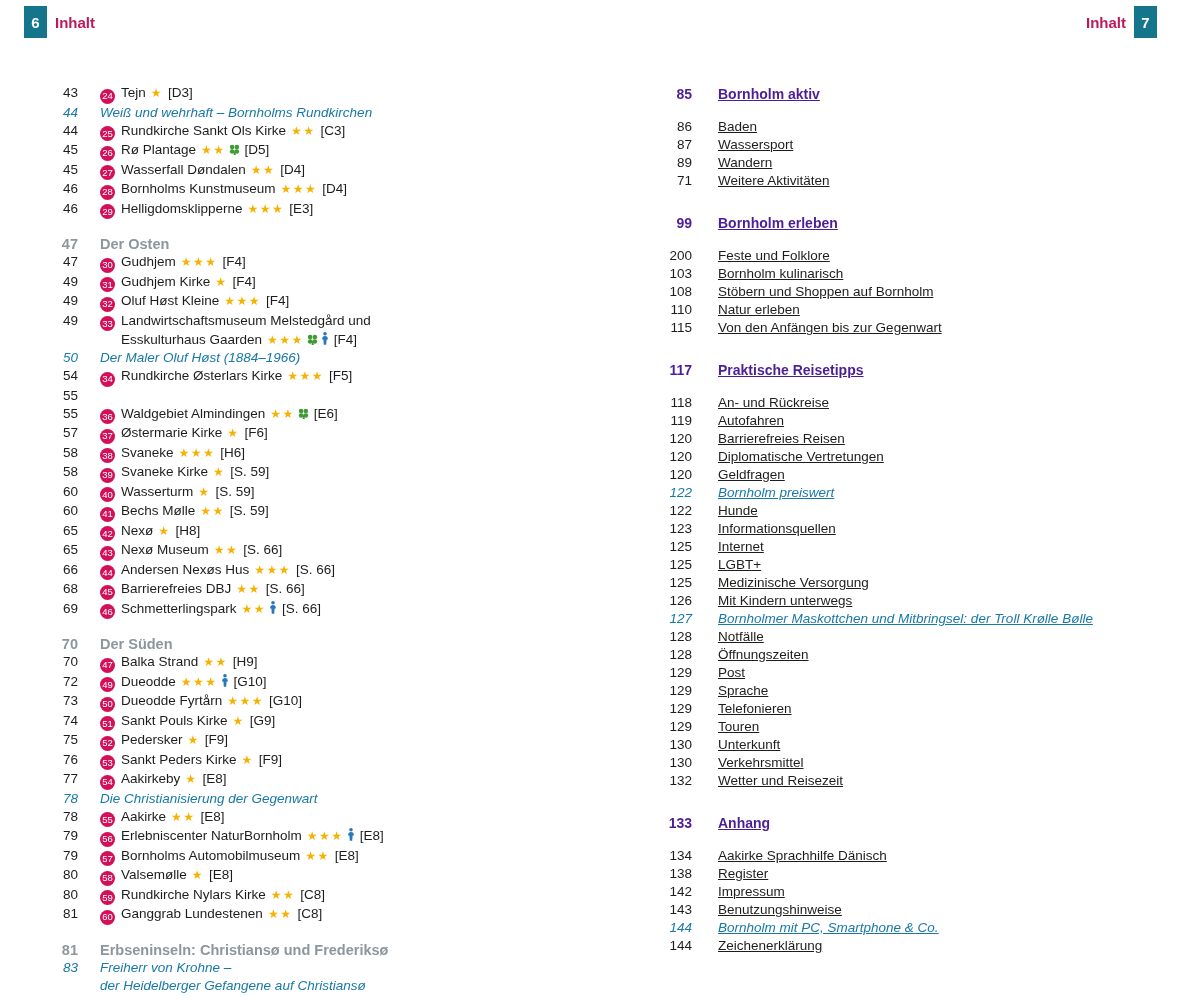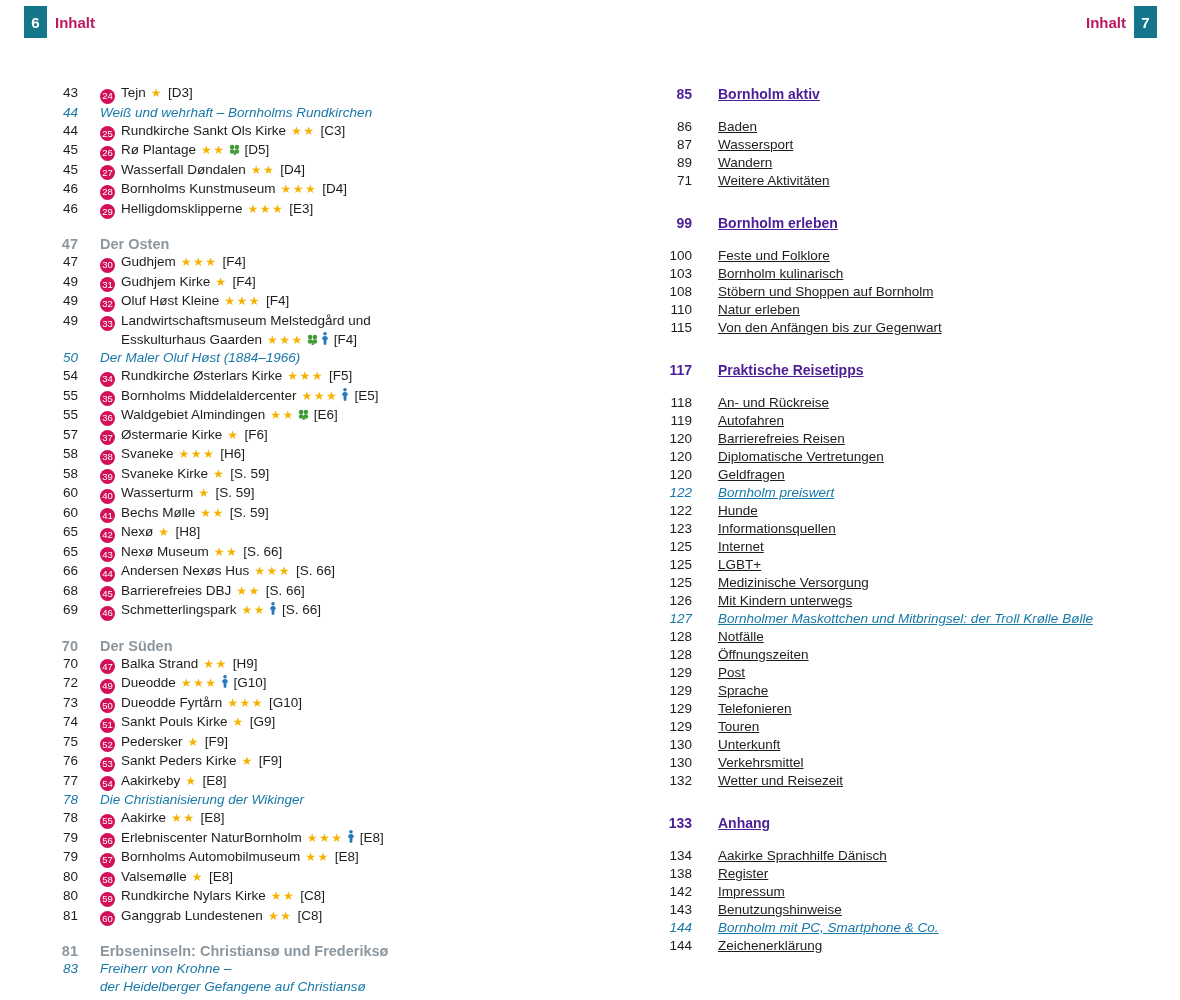--- a/index.html
+++ b/index.html
@@ -203,26 +203,20 @@
         <div class="row essay">
           <span class="pagenum">50</span>
           <span class="content"><span class="title">Der Maler Oluf Høst (1884–1966)</span></span>
         </div>
         <div class="row item">
           <span class="pagenum">54</span>
           <span class="content"><span class="badge">34</span><span class="title">Rundkirche Østerlars Kirke</span><span class="stars">★★★</span><span class="ref">[F5]</span></span>
         </div>
         <div class="row item">
           <span class="pagenum">55</span>
-          <span class="content"><span class="badge">35</span><span class="title">Bornholms Middelaldercenter</span><span class="stars">★★★</span><span class="icn"><svg width="8" height="13" viewBox="0 0 8 13">
-                <g fill="#2878b8">
-                  <circle cx="4" cy="1.8" r="1.8"></circle>
-                  <path d="M4 4 C1.9 4 1.1 5.4 1.1 7.6 L2.4 7.6 L2.8 12.8 L5.2 12.8 L5.6 7.6 L6.9 7.6 C6.9 5.4 6.1 4 4 4 Z"></path>
-                </g>
-              </svg></span><span class="ref">[E5]</span></span>
         </div>
         <div class="row item">
           <span class="pagenum">55</span>
           <span class="content"><span class="badge">36</span><span class="title">Waldgebiet Almindingen</span><span class="stars">★★</span><span class="icn"><svg width="11" height="11" viewBox="0 0 12 12">
                 <g fill="#3f9c35">
                   <circle cx="3.4" cy="3.4" r="2.5"></circle>
                   <circle cx="8.6" cy="3.4" r="2.5"></circle>
                   <circle cx="3.4" cy="8.2" r="2.5"></circle>
                   <circle cx="8.6" cy="8.2" r="2.5"></circle>
                   <path d="M6 6 L7.6 11.9 L5 11.9 Z"></path>
@@ -306,21 +300,21 @@
         <div class="row item">
           <span class="pagenum">76</span>
           <span class="content"><span class="badge">53</span><span class="title">Sankt Peders Kirke</span><span class="stars">★</span><span class="ref">[F9]</span></span>
         </div>
         <div class="row item">
           <span class="pagenum">77</span>
           <span class="content"><span class="badge">54</span><span class="title">Aakirkeby</span><span class="stars">★</span><span class="ref">[E8]</span></span>
         </div>
         <div class="row essay">
           <span class="pagenum">78</span>
-          <span class="content"><span class="title">Die Christianisierung der Wikinger</span></span>
+          <span class="content"><span class="title">Die Christianisierung der Gegenwart</span></span>
         </div>
         <div class="row item">
           <span class="pagenum">78</span>
           <span class="content"><span class="badge">55</span><span class="title">Aakirke</span><span class="stars">★★</span><span class="ref">[E8]</span></span>
         </div>
         <div class="row item">
           <span class="pagenum">79</span>
           <span class="content"><span class="badge">56</span><span class="title">Erlebniscenter NaturBornholm</span><span class="stars">★★★</span><span class="icn"><svg width="8" height="13" viewBox="0 0 8 13">
                 <g fill="#2878b8">
                   <circle cx="4" cy="1.8" r="1.8"></circle>
@@ -372,21 +366,21 @@
         </div>
         <div class="row plain">
           <span class="pagenum">71</span>
           <span class="content"><span class="title">Weitere Aktivitäten</span></span>
         </div>
         <div class="row section">
           <span class="pagenum">99</span>
           <span class="content"><span class="title">Bornholm erleben</span></span>
         </div>
         <div class="row plain">
-          <span class="pagenum">100</span>
+          <span class="pagenum">200</span>
           <span class="content"><span class="title">Feste und Folklore</span></span>
         </div>
         <div class="row plain">
           <span class="pagenum">103</span>
           <span class="content"><span class="title">Bornholm kulinarisch</span></span>
         </div>
         <div class="row plain">
           <span class="pagenum">108</span>
           <span class="content"><span class="title">Stöbern und Shoppen auf Bornholm</span></span>
         </div>

